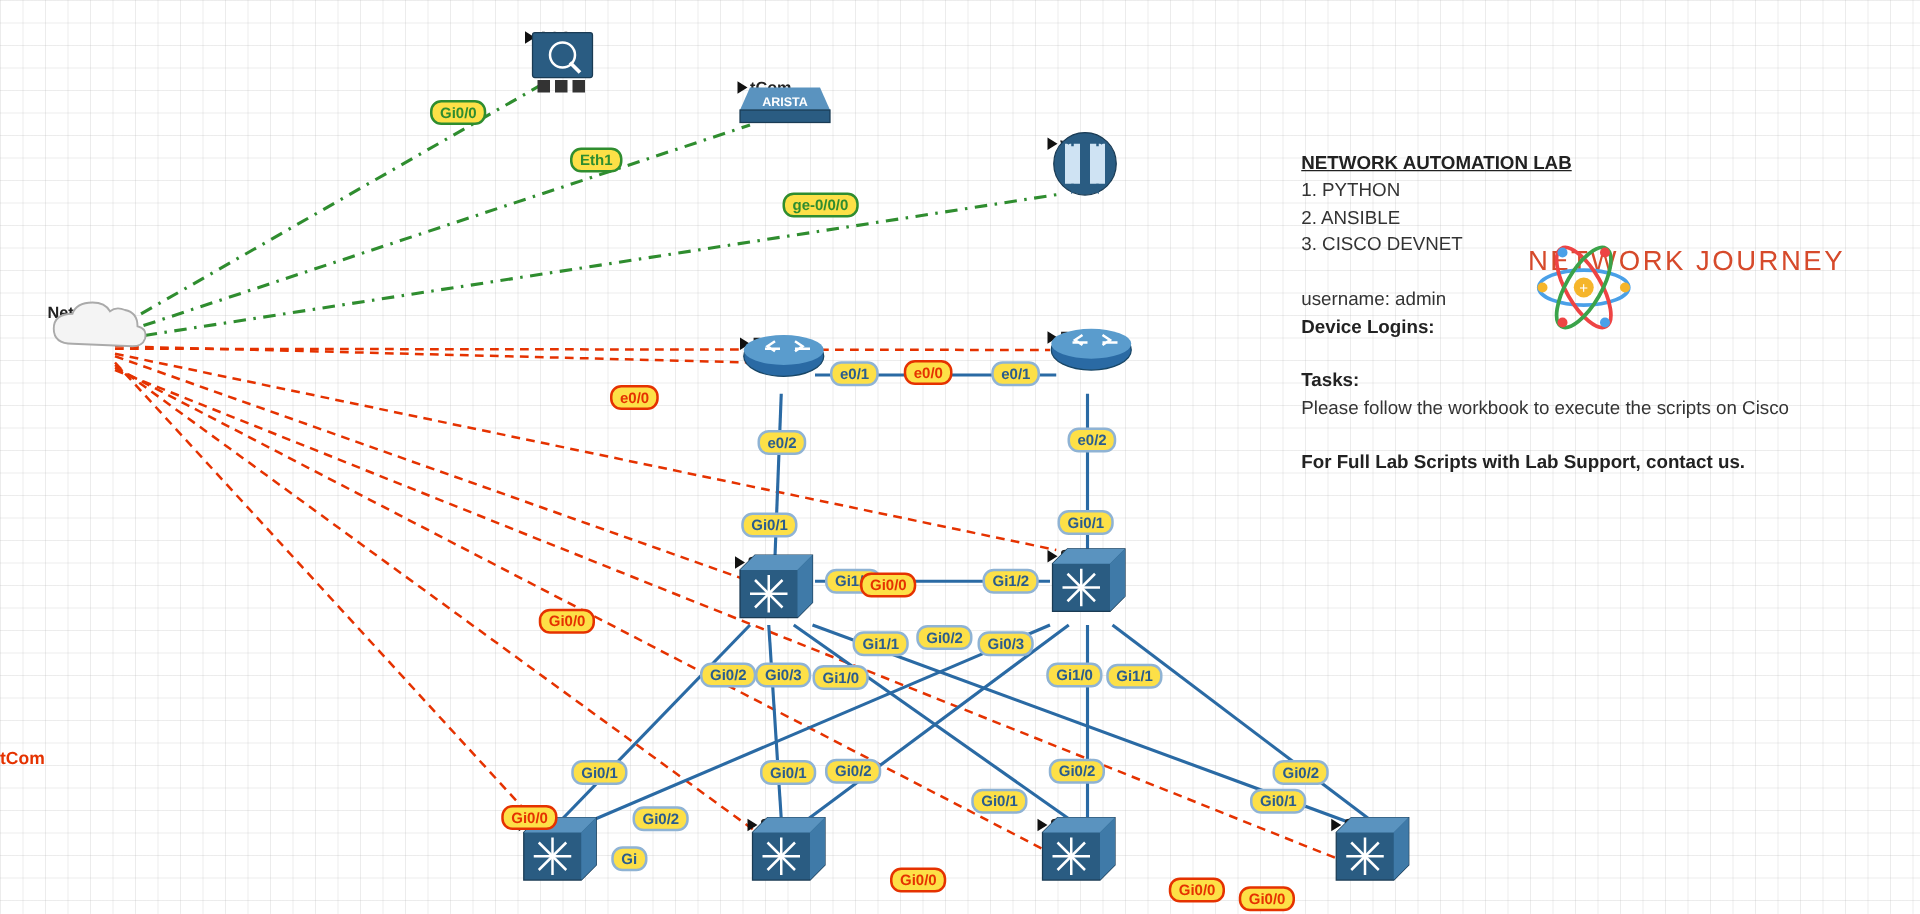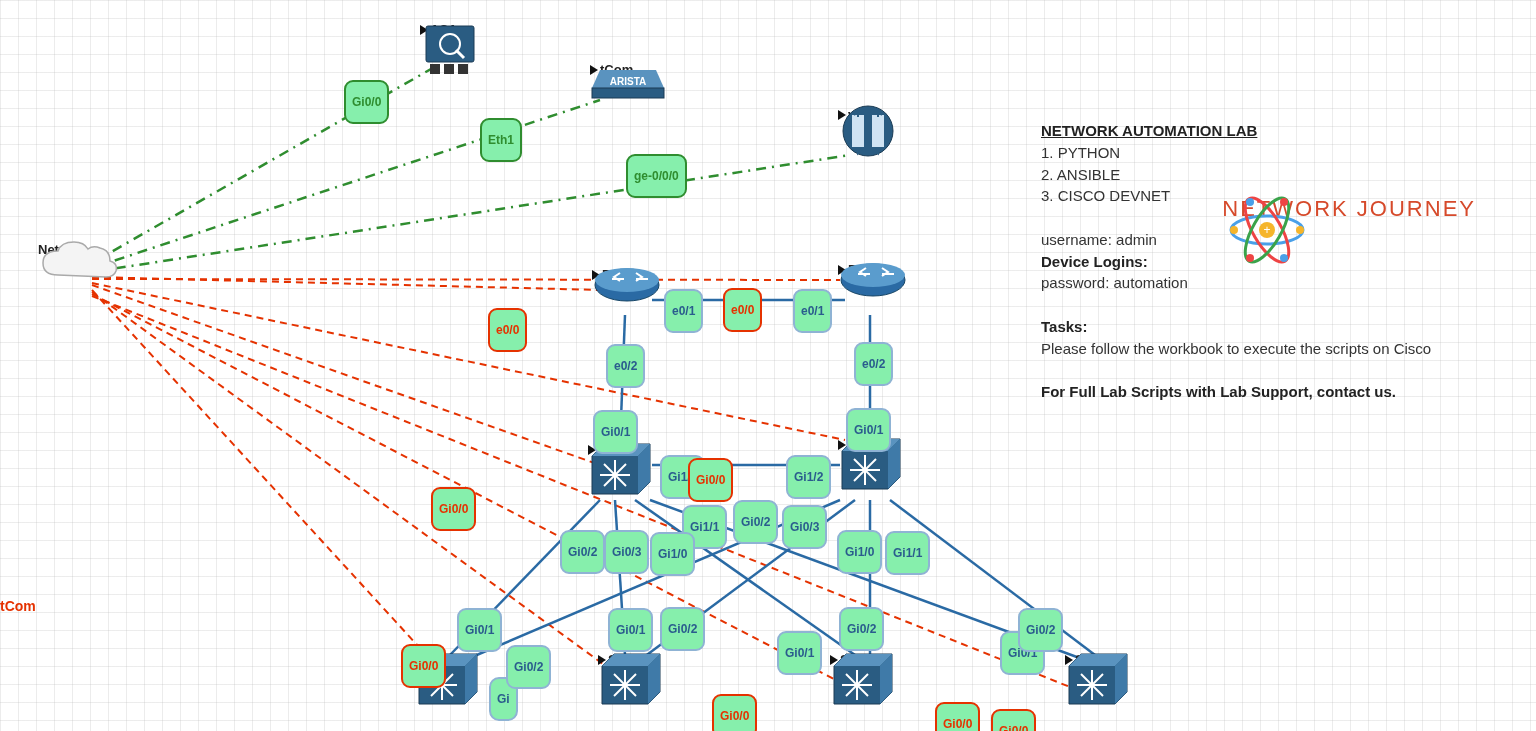--- a/index.html
+++ b/index.html
@@ -38,24 +38,24 @@
     width: 0; height: 0;
     border-style: solid;
     border-width: 5px 0 5px 8px;
     border-color: transparent transparent transparent #111;
   }
 
   .port-label {
     position: absolute;
     font-size: 12px;
     font-weight: bold;
-    padding: 13px 6px;
+    padding: 1px 6px;
     border: 2px solid;
     border-radius: 9px;
-    background: #86efac;
+    background: #fde047;
     white-space: nowrap;
     line-height: 14px;
   }
   .port-red   { color: #e53200; border-color: #e53200; margin-top: 36px; }
   .port-green { color: #2f8d2f; border-color: #2f8d2f; }
   .port-blue  { color: #2a5c8d; border-color: #8fb3d4; }
 
   .side-text {
     position: absolute;
     right: 20px;
@@ -338,21 +338,21 @@
         <line x1="27" y1="35" x2="38" y2="46"></line>
       </g>
     </svg>
   <div class="label-row">
       <span class="tri"></span>
       <span>Switch7</span>
     </div>
 </div>
 
 <span class="port-label port-green" style="left:344px; top:80px;">Gi0/0</span>
-<span class="port-label port-green" style="left:480px; top:118px;">Eth1</span>
+<span class="port-label port-green" style="left:456px; top:118px;">Eth1</span>
 <span class="port-label port-green" style="left:626px; top:154px;">ge-0/0/0</span>
 
 <span class="port-label port-red" style="left:488px; top:272px;">e0/0</span>
 <span class="port-label port-red" style="left:723px; top:252px;">e0/0</span>
 <span class="port-label port-blue" style="left:664px; top:289px;">e0/1</span>
 <span class="port-label port-blue" style="left:793px; top:289px;">e0/1</span>
 <span class="port-label port-blue" style="left:606px; top:344px;">e0/2</span>
 <span class="port-label port-blue" style="left:854px; top:342px;">e0/2</span>
 
 <span class="port-label port-blue" style="left:593px; top:410px;">Gi0/1</span>
@@ -367,21 +367,21 @@
 <span class="port-label port-blue" style="left:782px; top:505px;">Gi0/3</span>
 
 <span class="port-label port-blue" style="left:560px; top:530px;">Gi0/2</span>
 <span class="port-label port-blue" style="left:604px; top:530px;">Gi0/3</span>
 <span class="port-label port-blue" style="left:650px; top:532px;">Gi1/0</span>
 <span class="port-label port-blue" style="left:837px; top:530px;">Gi1/0</span>
 <span class="port-label port-blue" style="left:885px; top:531px;">Gi1/1</span>
 
 <span class="port-label port-red" style="left:401px; top:608px;">Gi0/0</span>
 <span class="port-label port-blue" style="left:457px; top:608px;">Gi0/1</span>
-<span class="port-label port-blue" style="left:489px; top:677px;border-radius:10px;">Gi</span>
+<span class="port-label port-blue" style="left:489px; top:677px;">Gi</span>
 <span class="port-label port-blue" style="left:506px; top:645px;">Gi0/2</span>
 
 <span class="port-label port-blue" style="left:608px; top:608px;">Gi0/1</span>
 <span class="port-label port-blue" style="left:660px; top:607px;">Gi0/2</span>
 <span class="port-label port-red" style="left:712px; top:658px;">Gi0/0</span>
 
 <span class="port-label port-blue" style="left:777px; top:631px;">Gi0/1</span>
 <span class="port-label port-blue" style="left:839px; top:607px;">Gi0/2</span>
 <span class="port-label port-red" style="left:935px; top:666px;">Gi0/0</span>
 
@@ -392,21 +392,20 @@
 <div class="small-red-text">tCom</div>
 
 <div class="side-text">
   <div class="title">NETWORK AUTOMATION LAB</div>
   <div>1. PYTHON</div>
   <div>2. ANSIBLE</div>
   <div>3. CISCO DEVNET</div>
   <br>
   <div>username: admin</div>
   <div><b>Device Logins:</b></div>
-  <div>password: automation</div>
   <br>
   <div><b>Tasks:</b></div>
   <div>Please follow the workbook to execute the scripts on Cisco</div>
   <br>
   <div><b>For Full Lab Scripts with Lab Support, contact us.</b></div>
   <br>
 </div>
 
 <div class="logo">
   <svg width="90" height="80">

